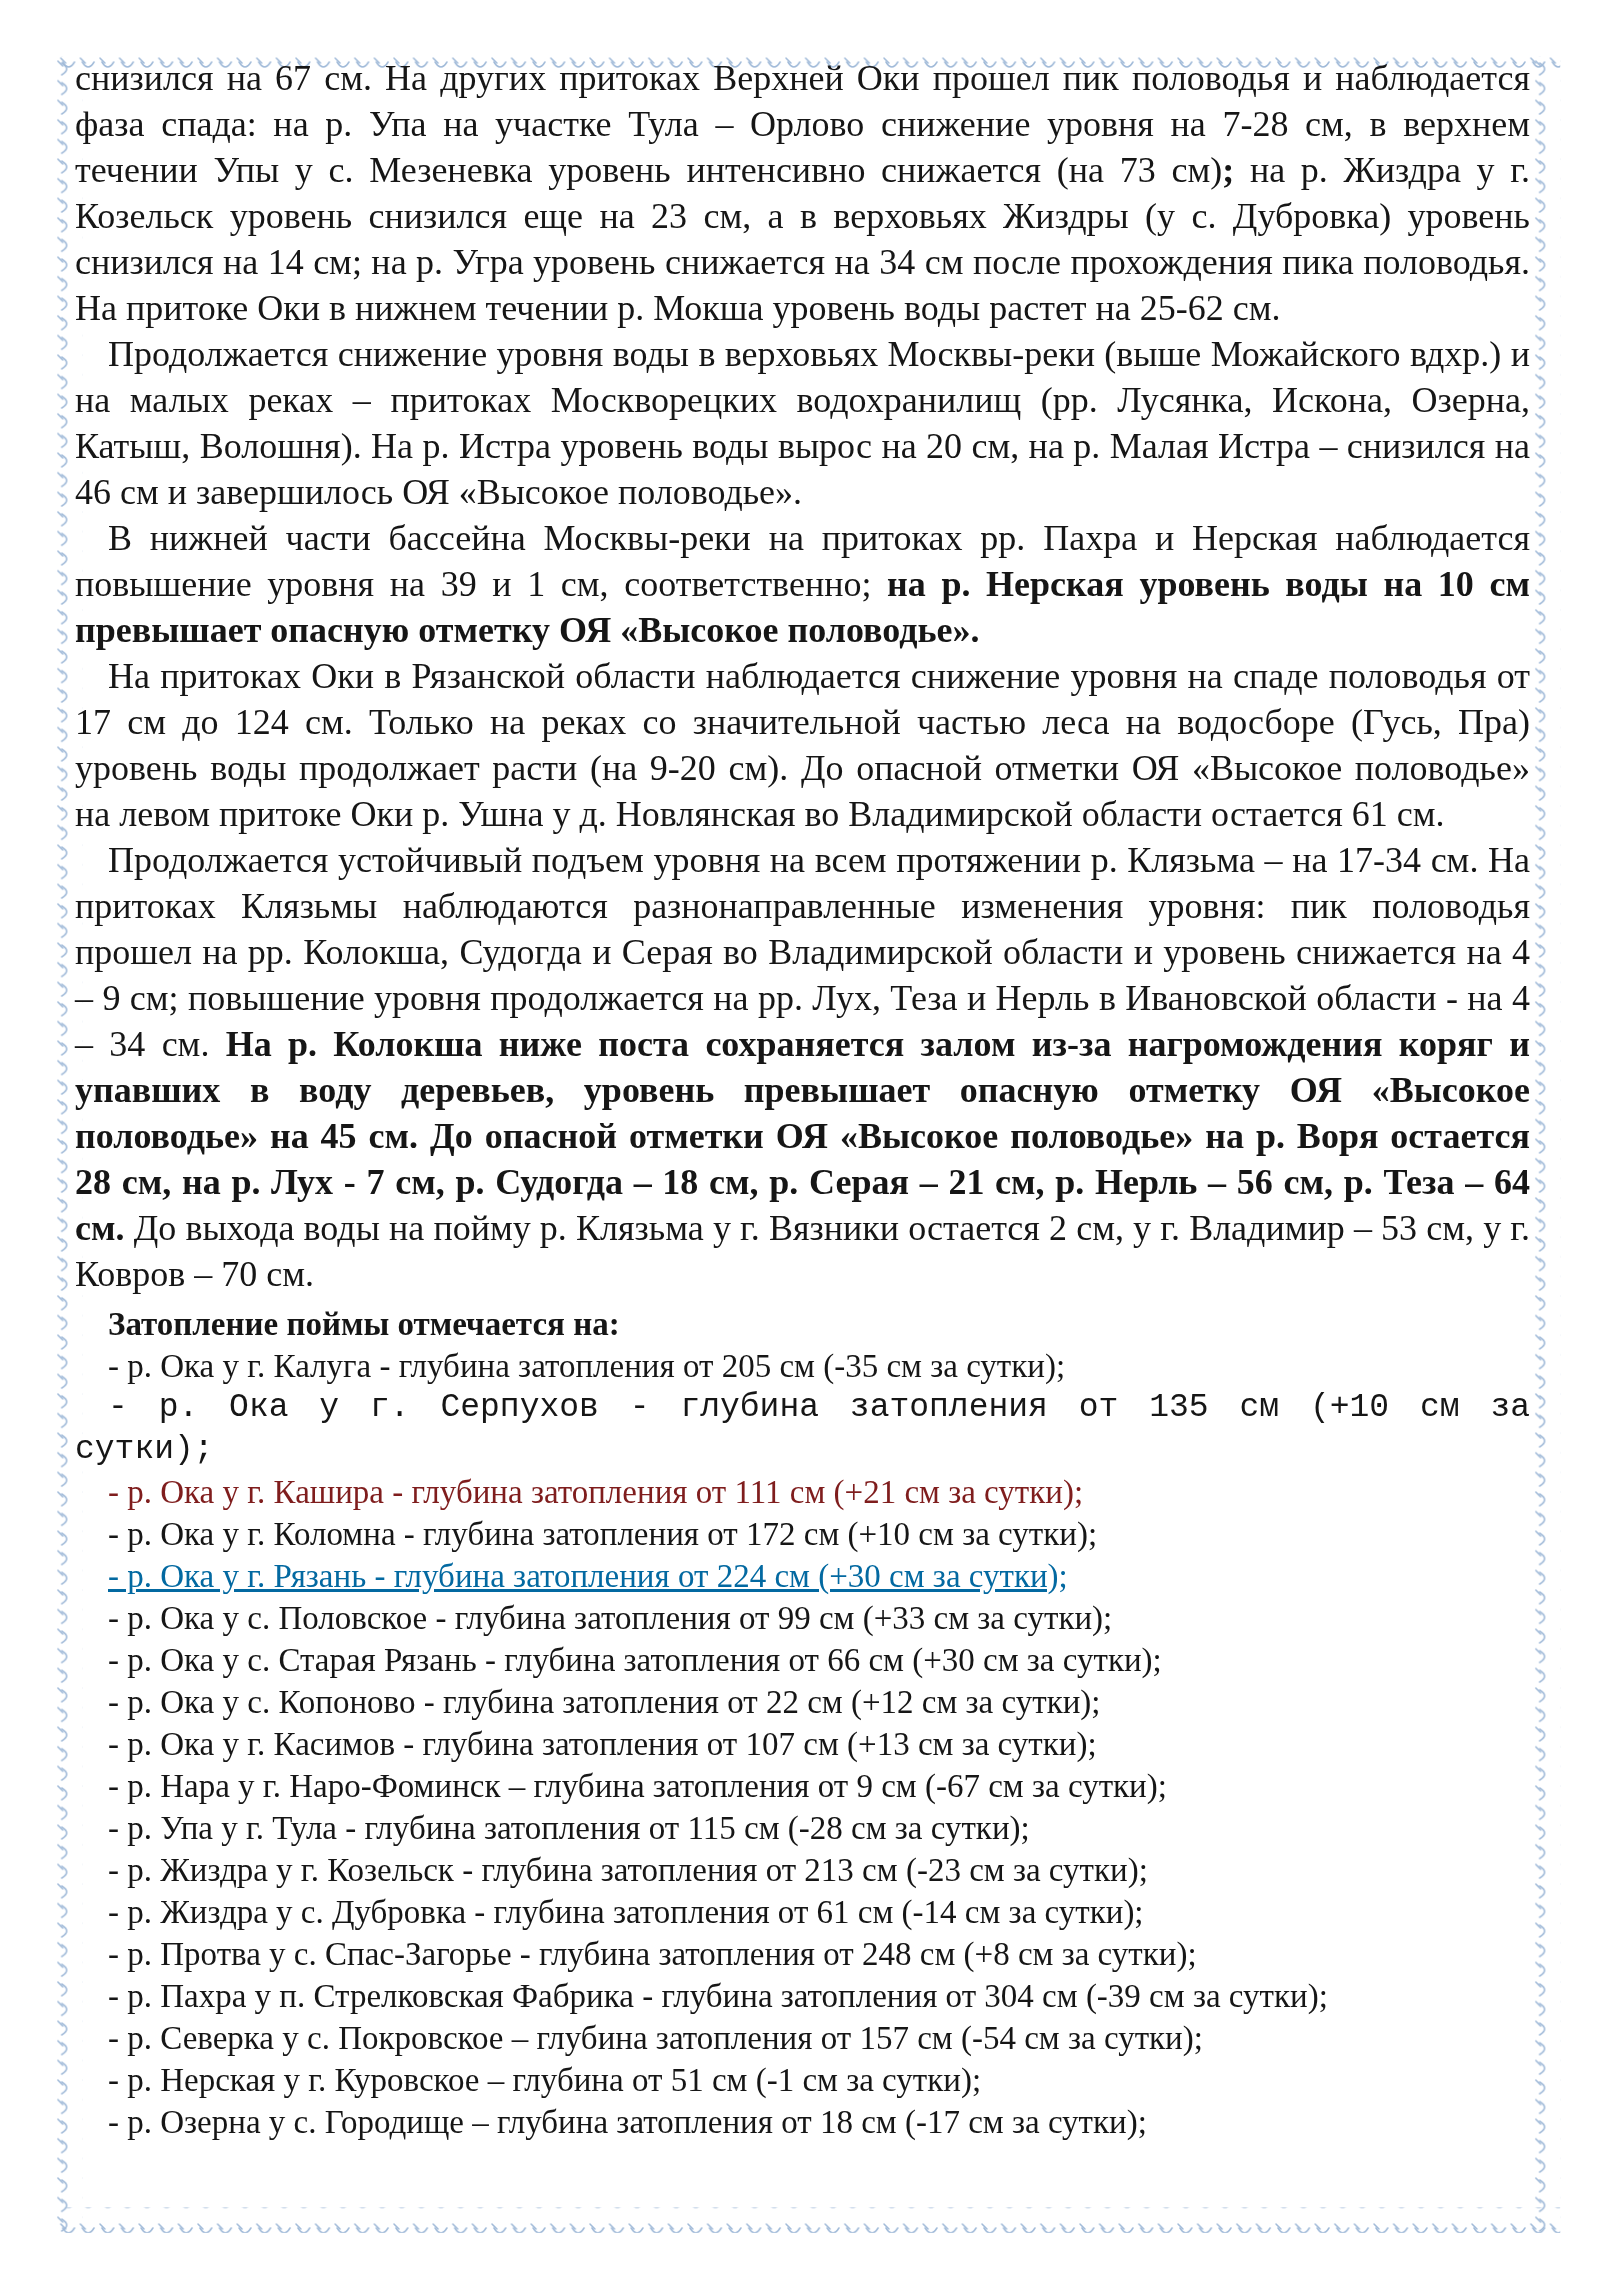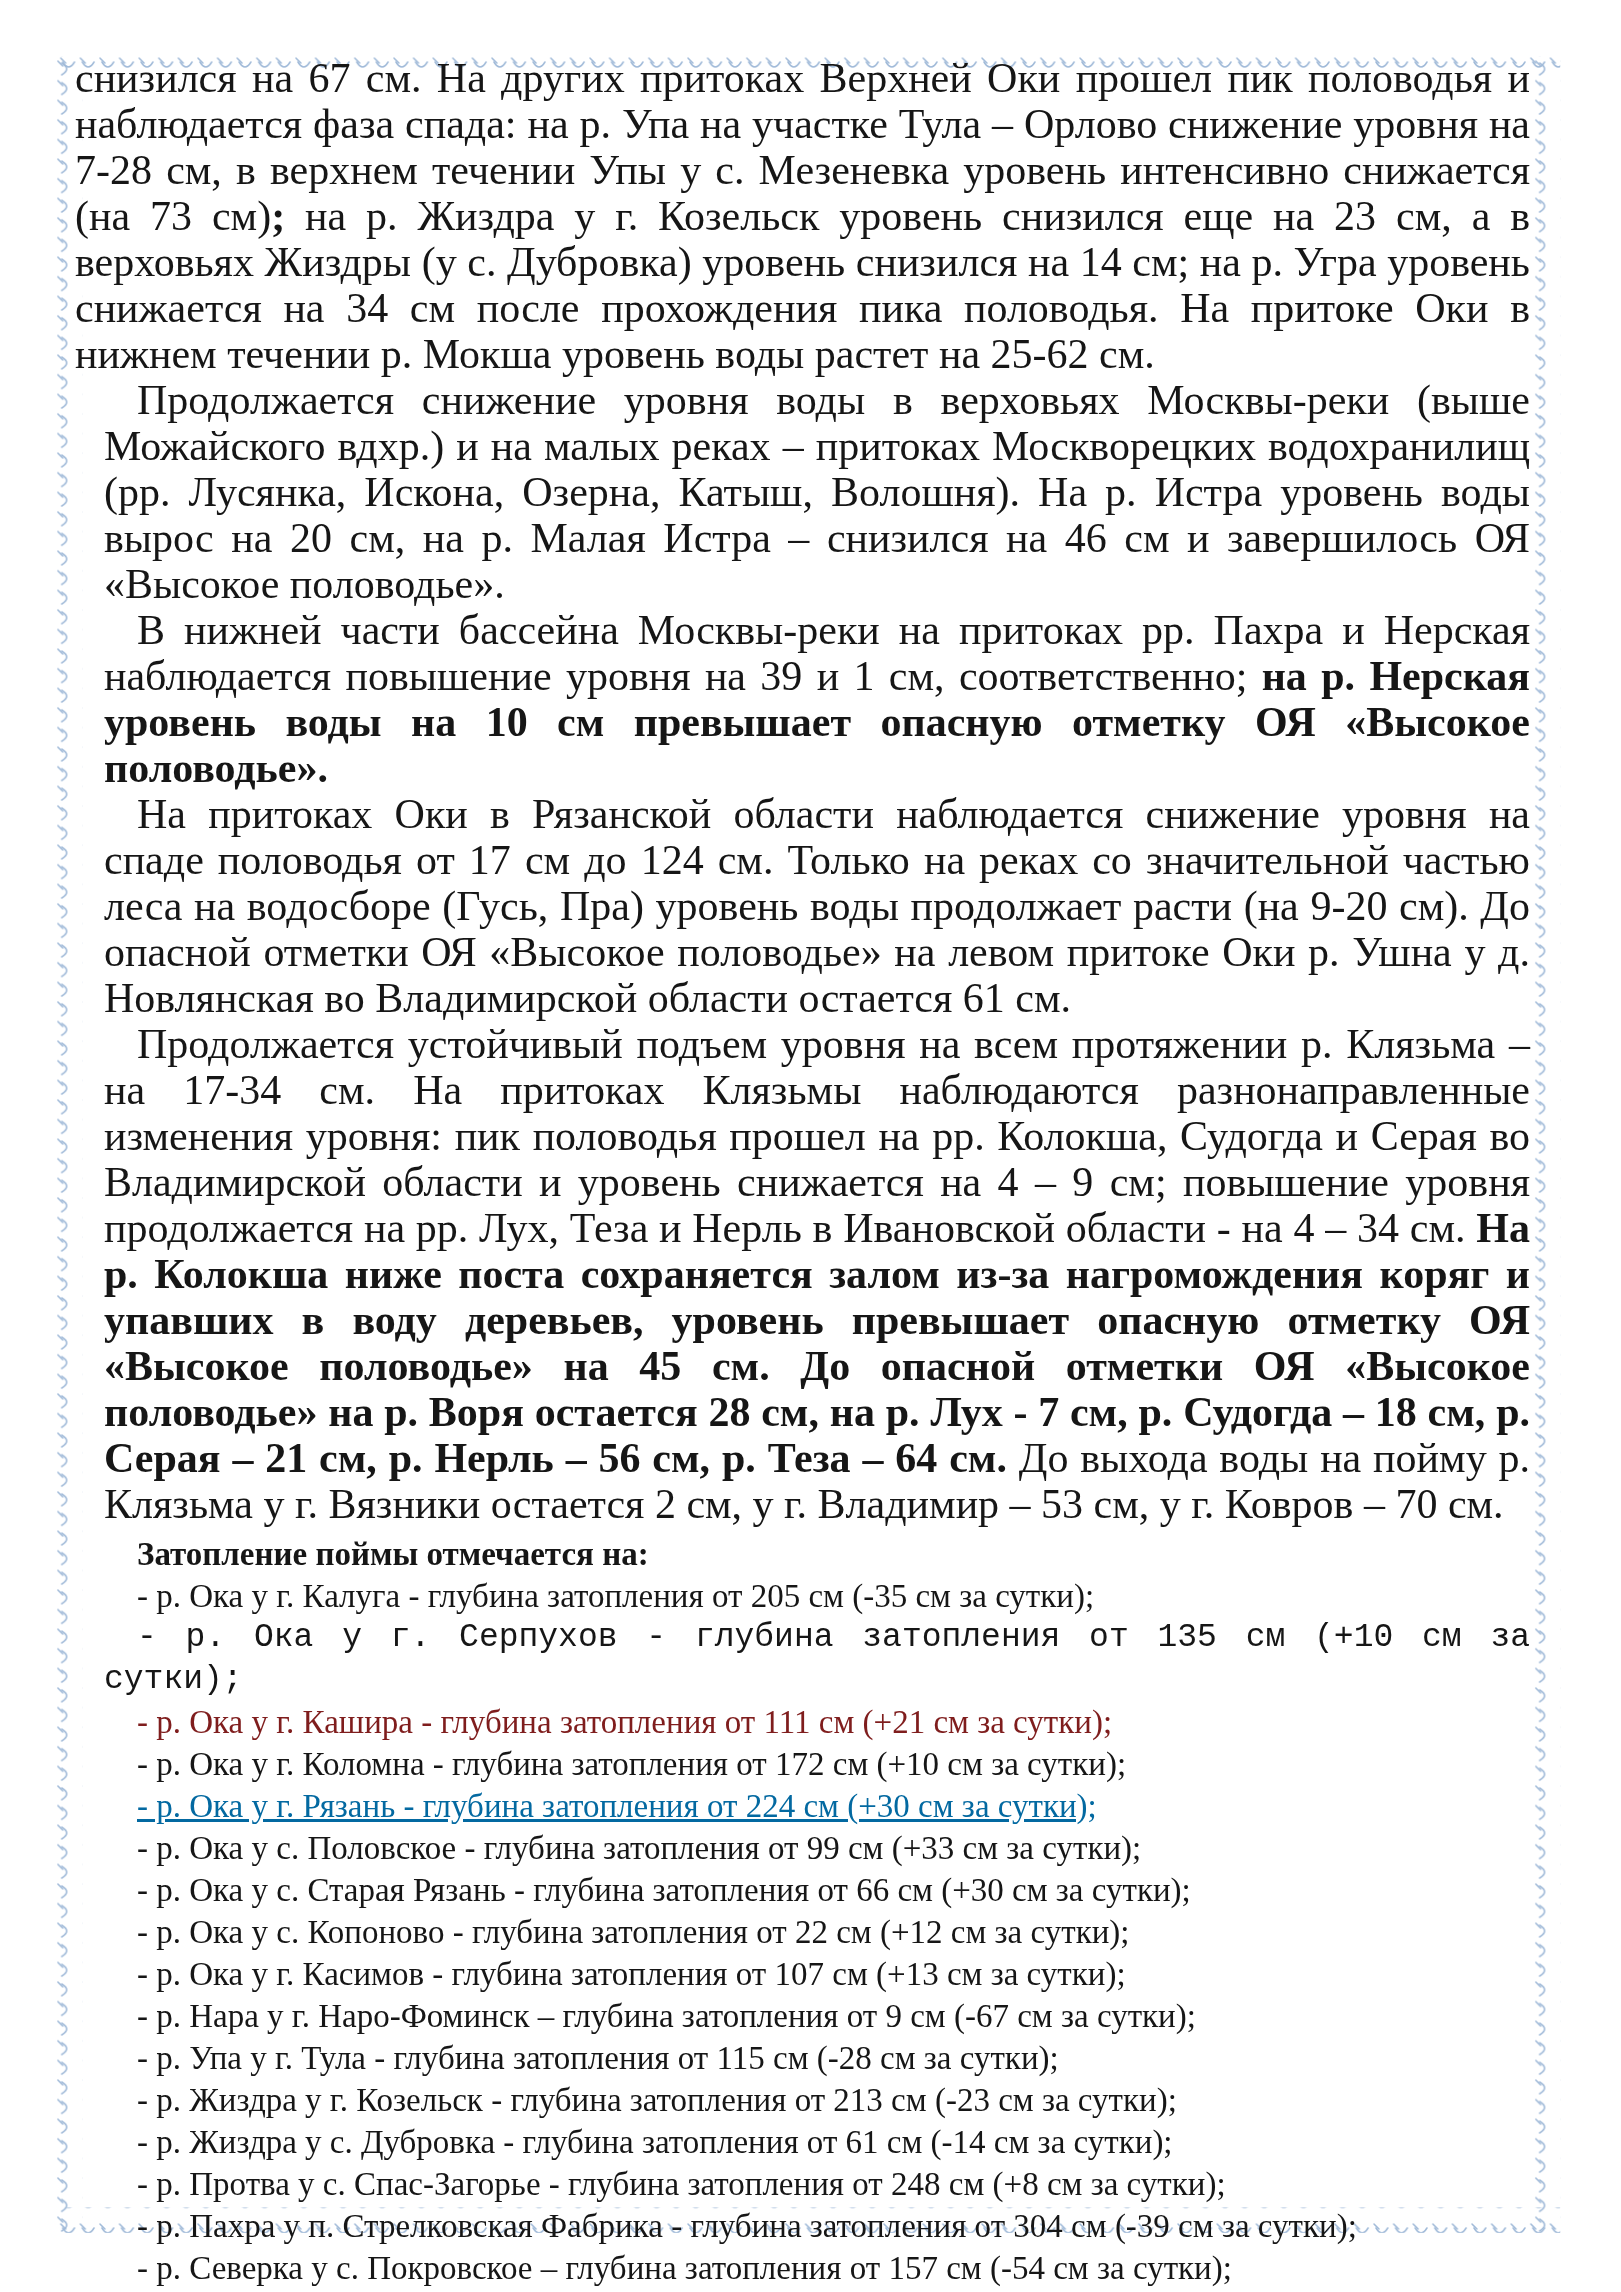--- a/index.html
+++ b/index.html
@@ -21,25 +21,25 @@
   .content{
     position:absolute;
     left:75px;
     top:55px;
     width:1455px;
   }
   p.para{
     margin:0;
     padding:0;
     text-align:justify;
-    font-size:42px;
+    font-size:36px;
     line-height:46px;
     color:#161616;
   }
-  p.para.indent{ text-indent:33px;margin-left:29px; }
+  p.para.indent{ text-indent:33px; }
   p.para.list{
     font-size:33px;
     line-height:42px;
   }
   p.para.list-intro{ margin-top:5.9px; }
   .b{ font-weight:bold; }
 </style>
 </head>
 <body>
 

